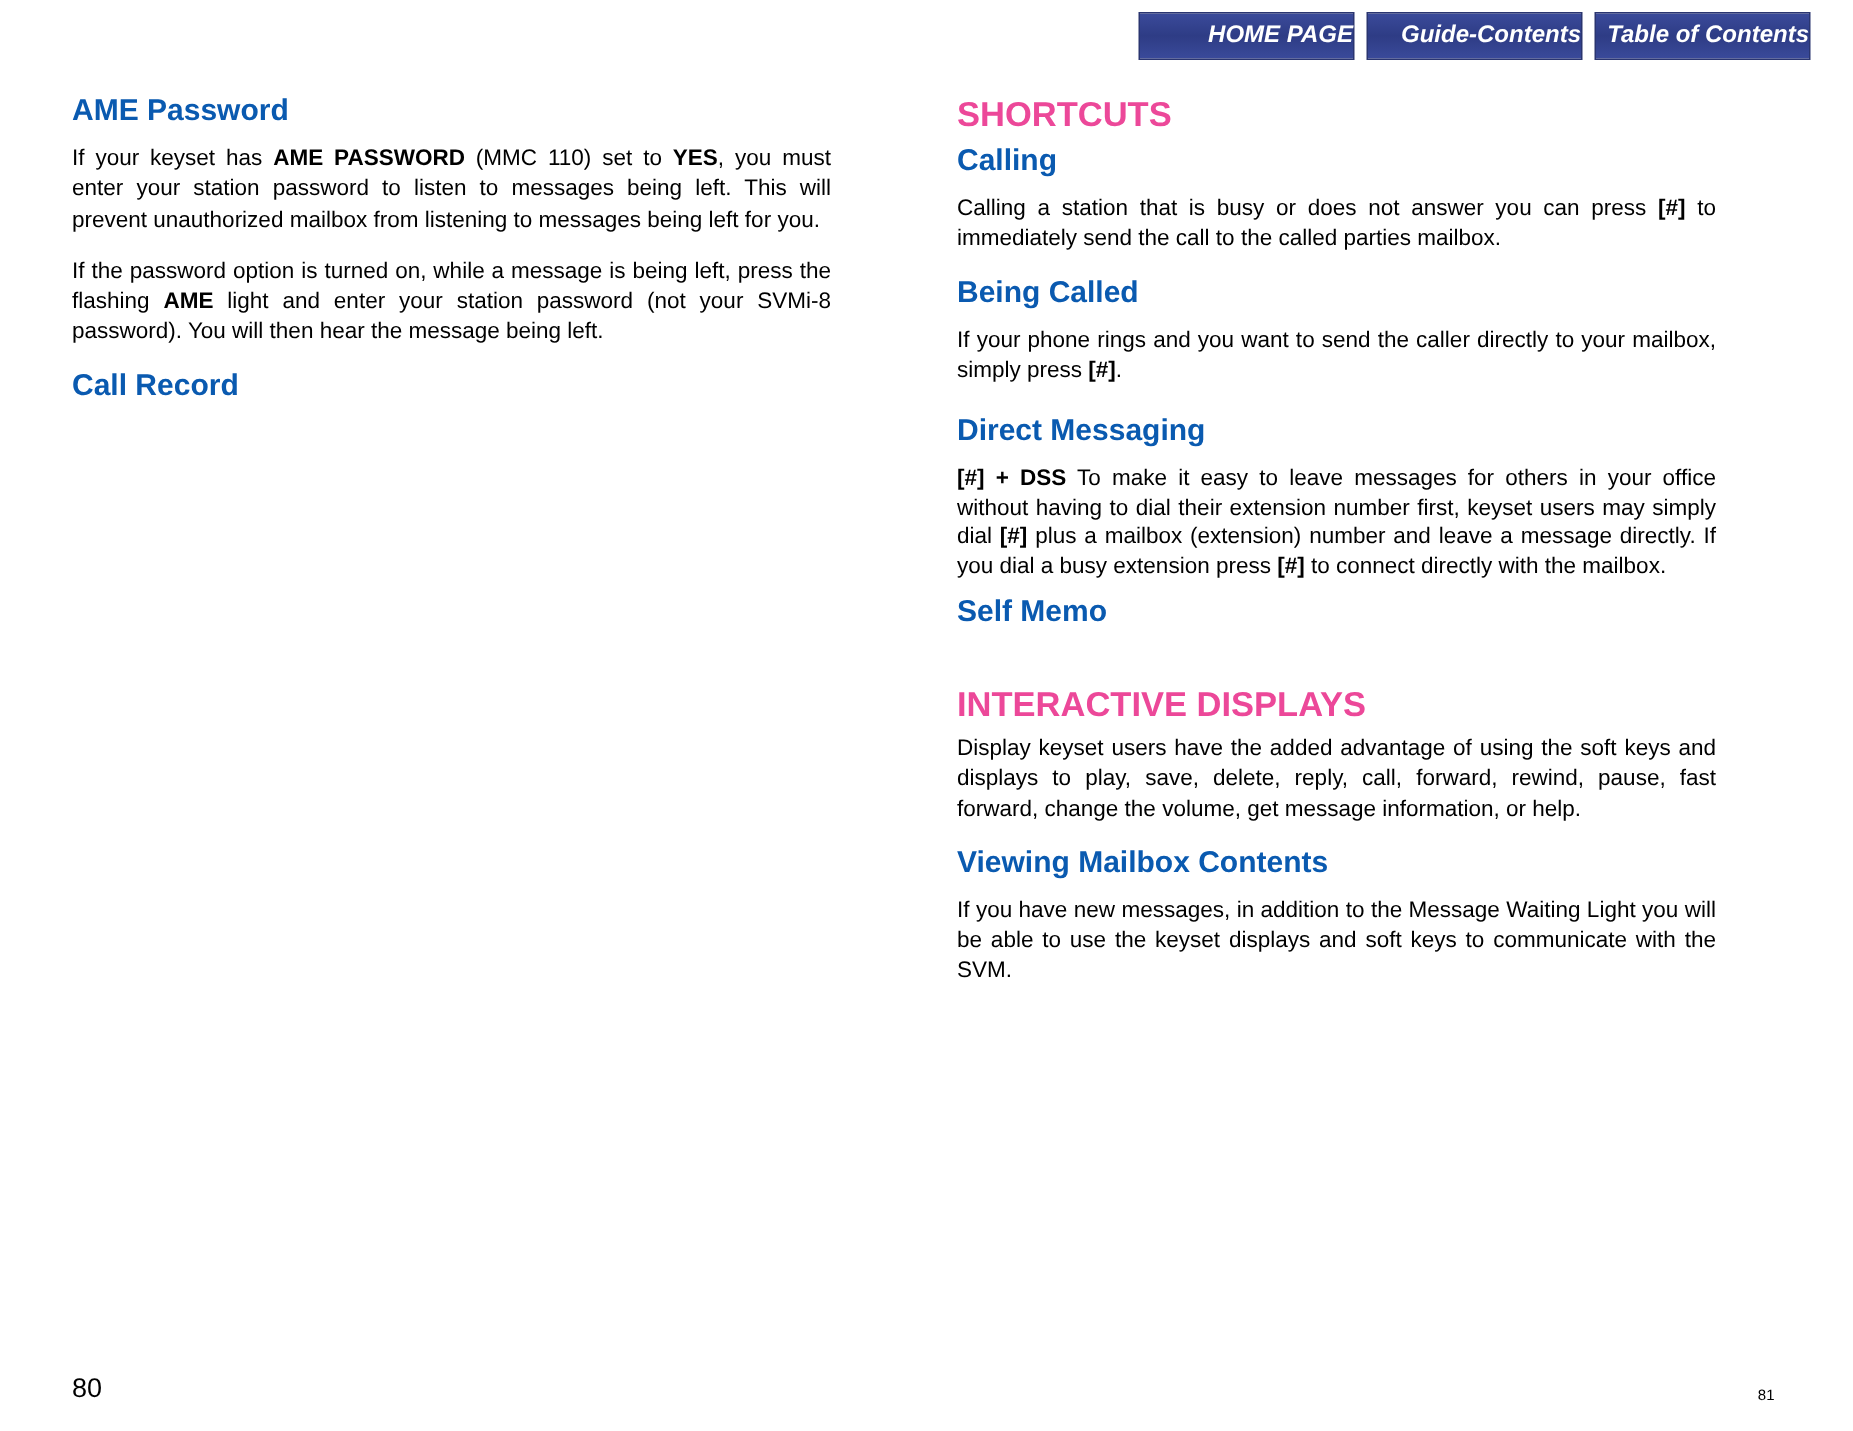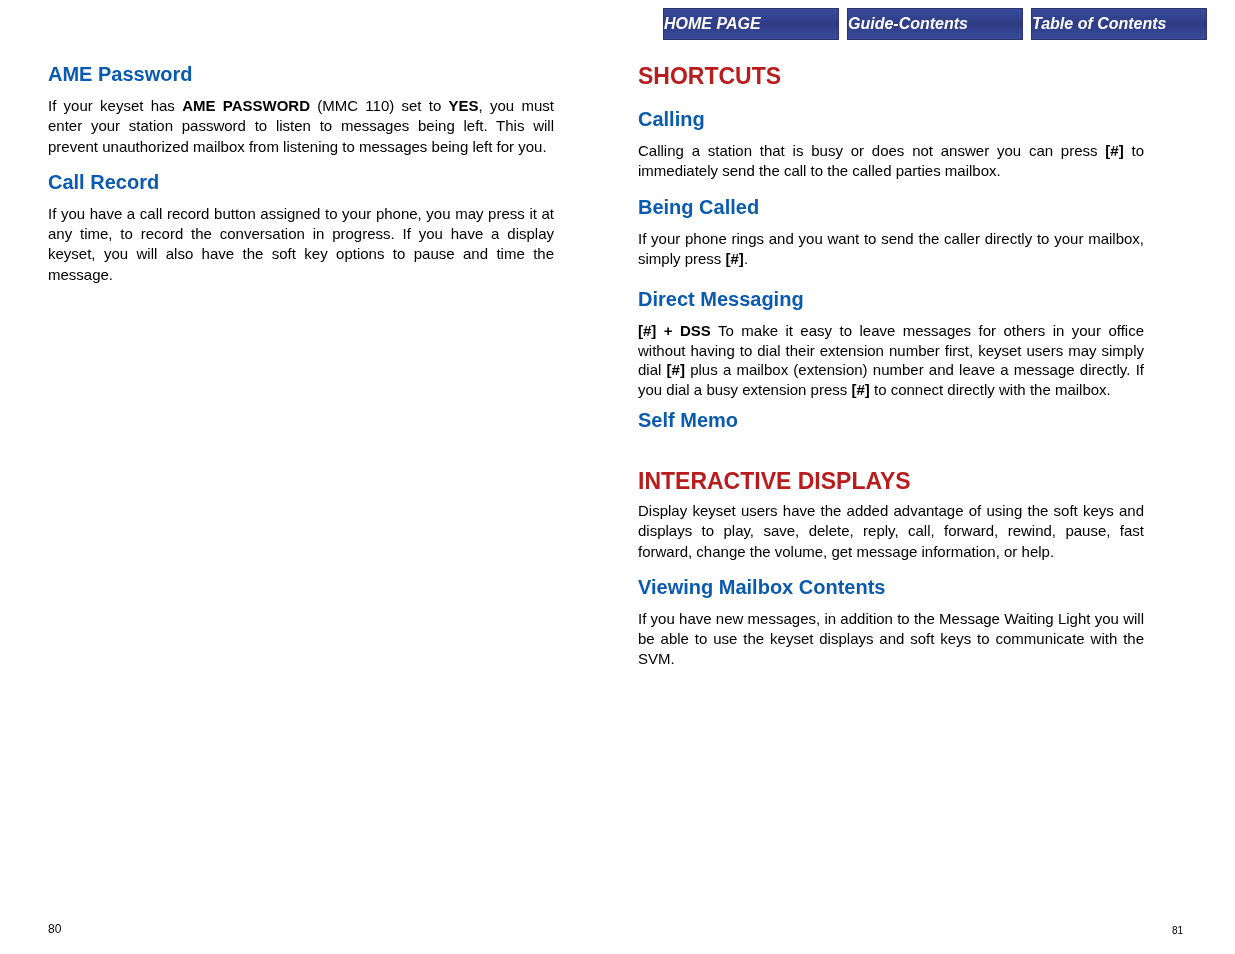--- a/index.html
+++ b/index.html
@@ -18,22 +18,22 @@
     display: flex;
     gap: 8px;
   }
   .nav-tab {
     background: linear-gradient(180deg, #3a4a9a 0%, #2e3c85 50%, #3a4a9a 100%);
     color: #fff;
     font-weight: bold;
     font-style: italic;
     font-size: 16px;
     padding: 6px 0;
-    width: 176px;
-    text-align: left;
+    width: 144px;
+    text-align: right;
     font-family: "Trebuchet MS", Arial, sans-serif;
     cursor: pointer;
     border: 1px solid #2a3570;
   }
   .page-container {
     position: absolute;
     top: 55px;
     left: 0;
     width: 1192px;
     display: flex;
@@ -45,21 +45,21 @@
   .left-col { padding-right: 42px; }
   .right-col { padding-left: 42px; }
   .h-sub {
     color: #0a5ab0;
     font-weight: bold;
     font-size: 20px;
     margin-top: 8px;
     margin-bottom: 10px;
   }
   .h-main {
-    color: #b91c1c;
+    color: #ec4899;
     font-weight: bold;
     font-size: 23px;
     margin-top: 8px;
     margin-bottom: 6px;
   }
   .body-text {
     font-size: 15px;
     color: #000;
     line-height: 1.35;
     text-align: justify;
@@ -70,21 +70,21 @@
     color: #000;
     line-height: 1.3;
     text-align: justify;
     margin-bottom: 10px;
   }
   .bold { font-weight: bold; }
   .page-num-left {
     position: absolute;
     bottom: 18px;
     left: 48px;
-    font-size: 12px;
+    font-size: 18px;
   }
   .page-num-right {
     position: absolute;
     bottom: 18px;
     right: 52px;
     font-size: 10px;
     margin-top: 32px;
   }
   .gap-top { margin-top: 36px; }
 </style>
@@ -97,28 +97,30 @@
   <div class="nav-tab">Table of Contents</div>
 </div>
 
 <div class="page-container">
 
   <div class="left-col">
     <div class="h-sub">AME Password</div>
     <p class="body-text">
       <span>If your keyset has </span><span class="bold">AME PASSWORD</span><span> (MMC 110) set to </span><span class="bold">YES</span><span>, you must enter your station password to listen to messages being left. This will prevent unauthorized mailbox from listening to messages being left for you.</span>
     </p>
+    <p class="body-text">
+      <span>If the password option is turned on, while a message is being left, press the flashing </span><span class="bold">AME</span><span> light and enter your station password (not your SVMi-8 password). You will then hear the message being left.</span>
+    </p>
     <div class="h-sub">Call Record</div>
-    <p class="body-text">If you have a call record button assigned to your phone, you may press it at any time, to record the conversation in progress. If you have a display keyset, you will also have the soft key options to pause and time the message.</p>
   </div>
 
   <div class="right-col">
     <div class="h-main">SHORTCUTS</div>
 
-    <div class="h-sub" style="margin-top:18px;">Calling</div>
+    <div class="h-sub" style="margin-top:6px;">Calling</div>
     <p class="body-text-tight">
       <span>Calling a station that is busy or does not answer you can press </span><span class="bold">[#]</span><span> to immediately send the call to the called parties mailbox.</span>
     </p>
 
     <div class="h-sub" style="margin-top:16px;">Being Called</div>
     <p class="body-text-tight">
       <span>If your phone rings and you want to send the caller directly to your mailbox, simply press </span><span class="bold">[#]</span><span>.</span>
     </p>
 
     <div class="h-sub" style="margin-top:20px;">Direct Messaging</div>

